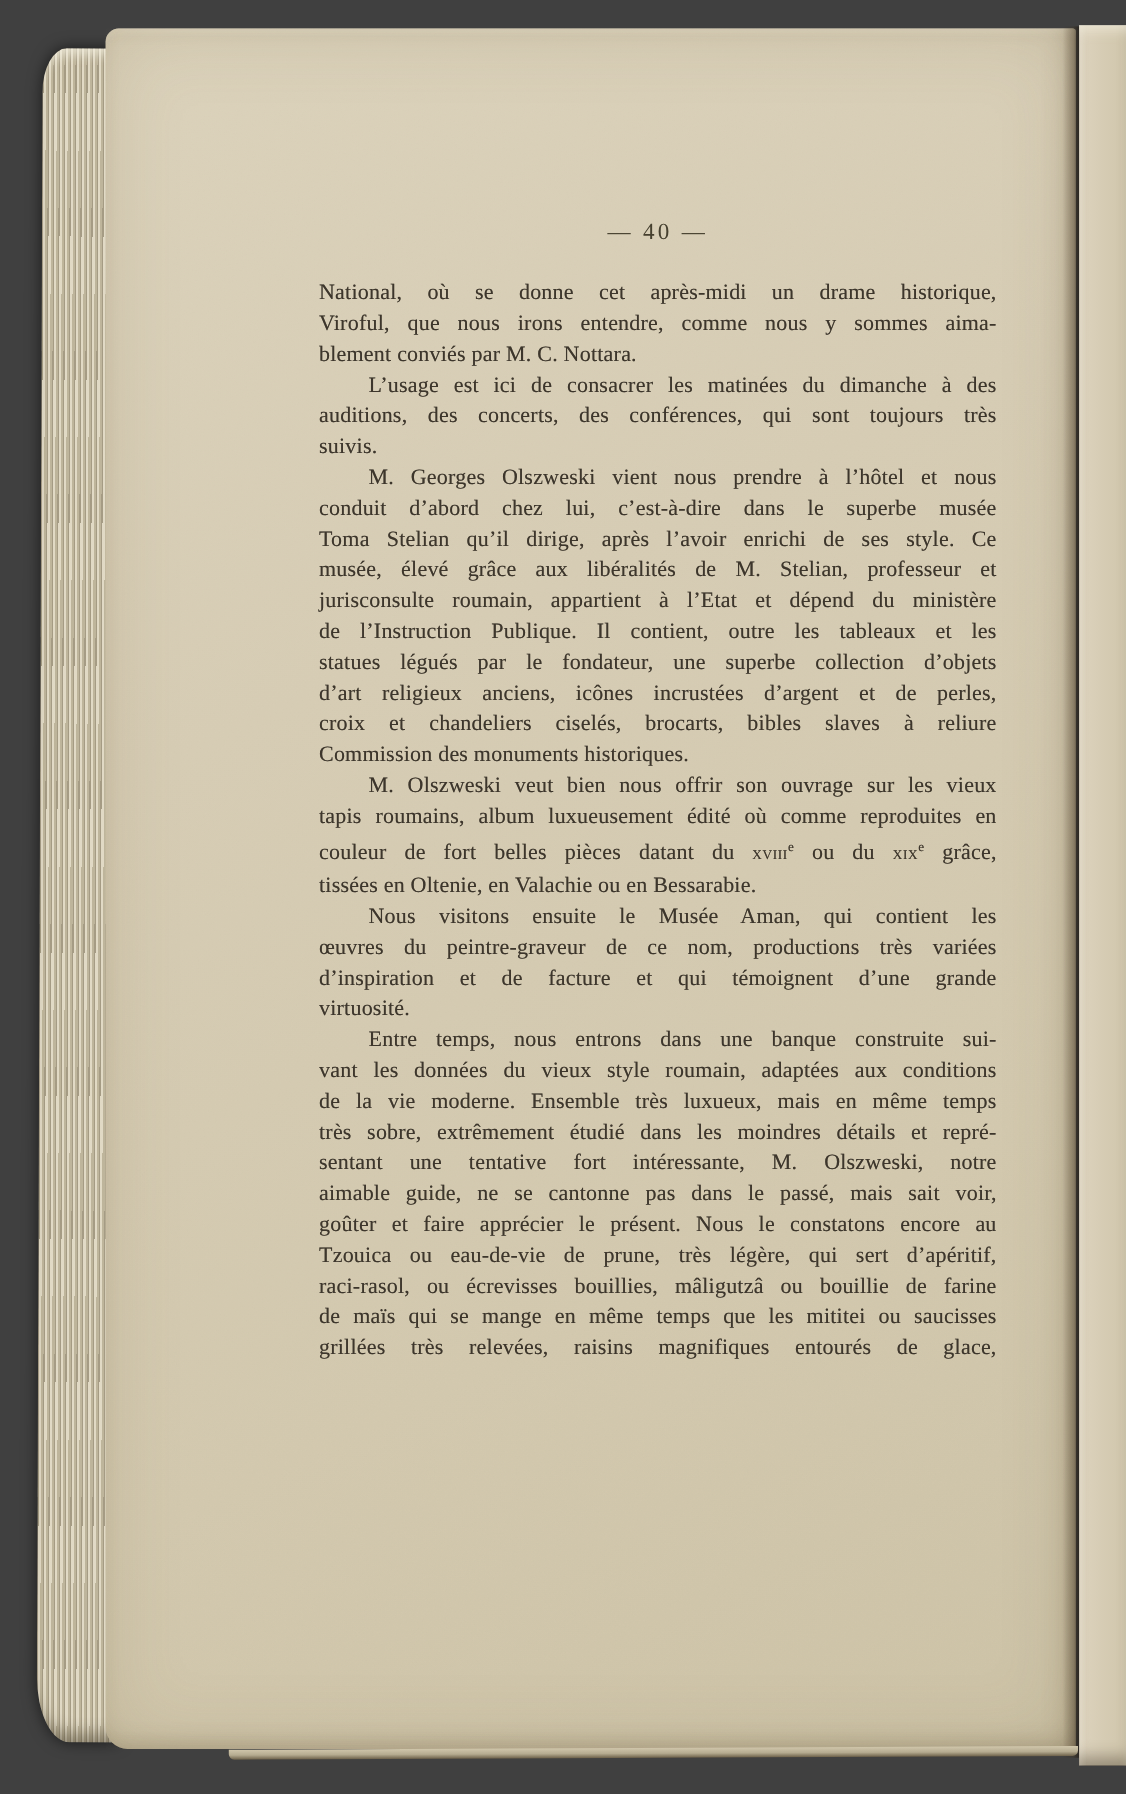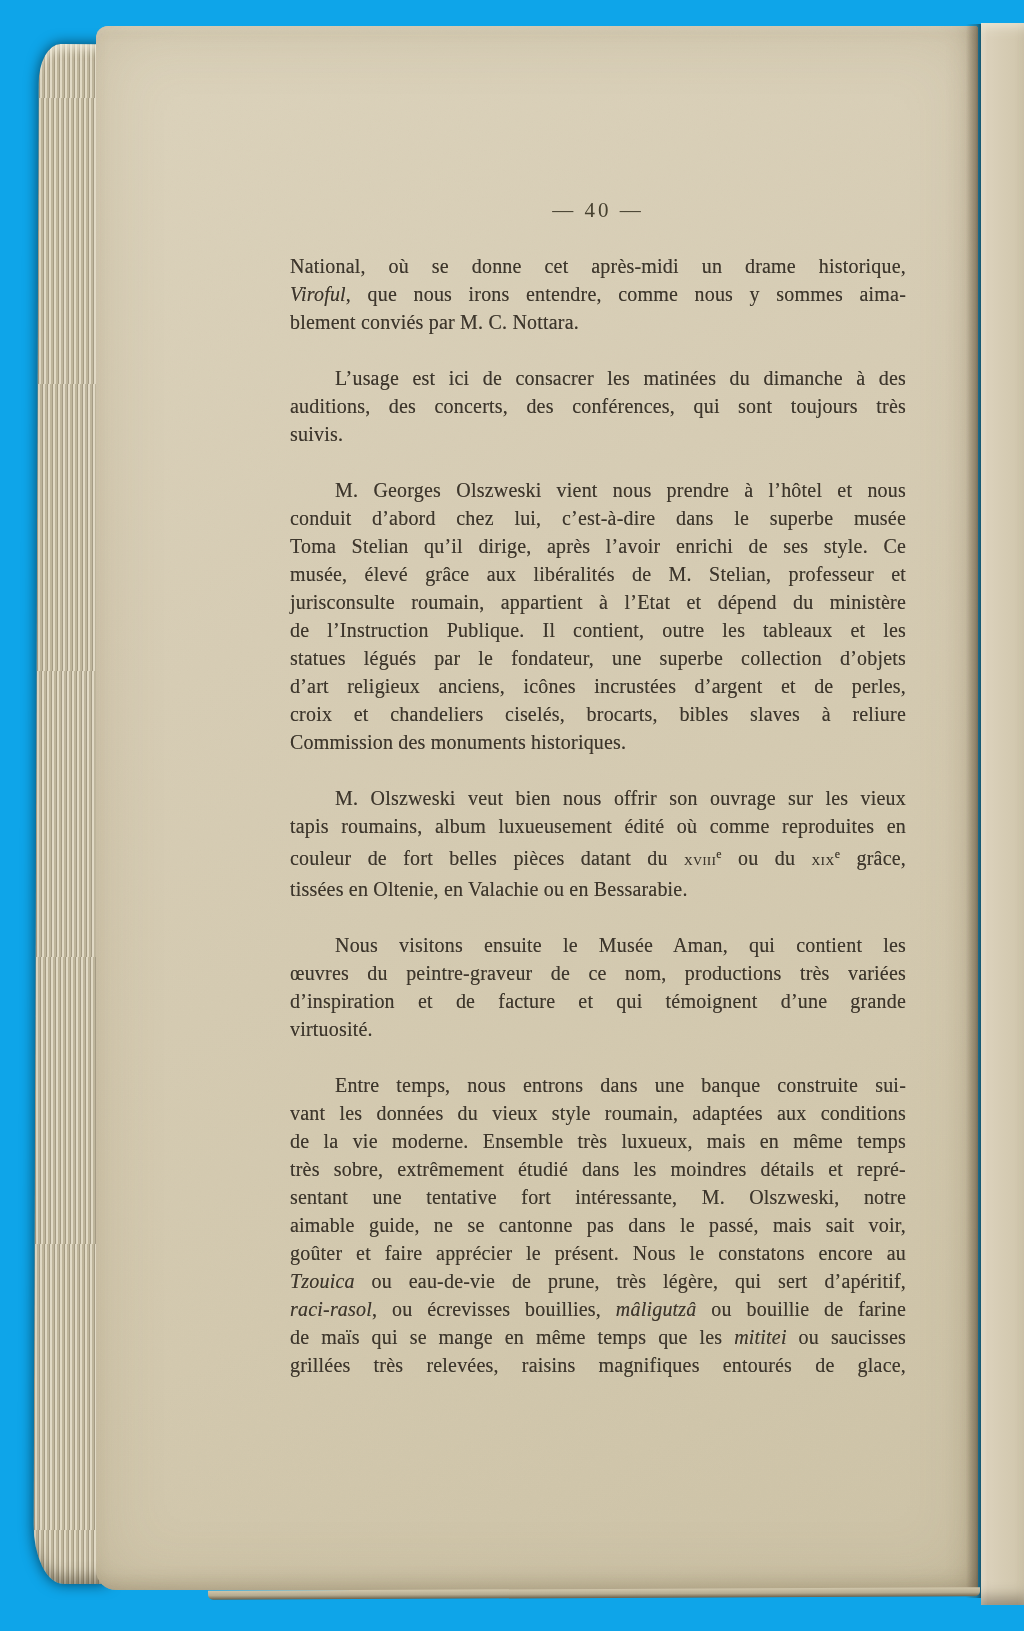--- a/index.html
+++ b/index.html
@@ -1,18 +1,18 @@
 <!DOCTYPE html>
 <html><head>
 <meta charset="utf-8">
 <style>
   html, body { margin: 0; padding: 0; background: #0f0d0b; }
   .scan {
     position: relative; width: 1024px; height: 1631px;
-    background: #0ea5e9; overflow: hidden;
+    background: #404040; overflow: hidden;
     font-family: "Liberation Serif", "DejaVu Serif", serif;
   }
   
   .stack-left {
     position: absolute; left: 36px; top: 44px; width: 74px; height: 1540px;
     background-color: #cfc6ae;
     background-image: repeating-linear-gradient(90deg,
       rgba(96,86,64,0.38) 0px, rgba(96,86,64,0.38) 1px,
       rgba(228,221,201,0.85) 1px, rgba(228,221,201,0.85) 3px,
       rgba(176,167,140,0.55) 3px, rgba(176,167,140,0.55) 5px);
@@ -56,23 +56,23 @@
     letter-spacing: 3px; margin-bottom: 28px; color: #46402f;
   }
   .para { margin: 0; }
   .line {
     font-size: 20px; line-height: 28px;
     text-align: justify; text-align-last: justify;
     letter-spacing: 0.2px;
     text-shadow: 0 0 0.5px rgba(61,54,44,0.55);
     white-space: normal;
   }
-  .line.indent { text-indent: 45px; margin-top: 28px; }
+  .line.indent { text-indent: 45px; }
   .line.end { text-align-last: left; }
-  .seg.i { font-style: italic; }
+  .seg.i { }
   .seg.sc { font-size: 12px; letter-spacing: 0.6px; }
   .seg.sup { font-size: 12px; vertical-align: 7px; }
 </style>
 </head>
 <body>
 
 <div class="scan">
 
   <div class="stack-left"></div>
 

